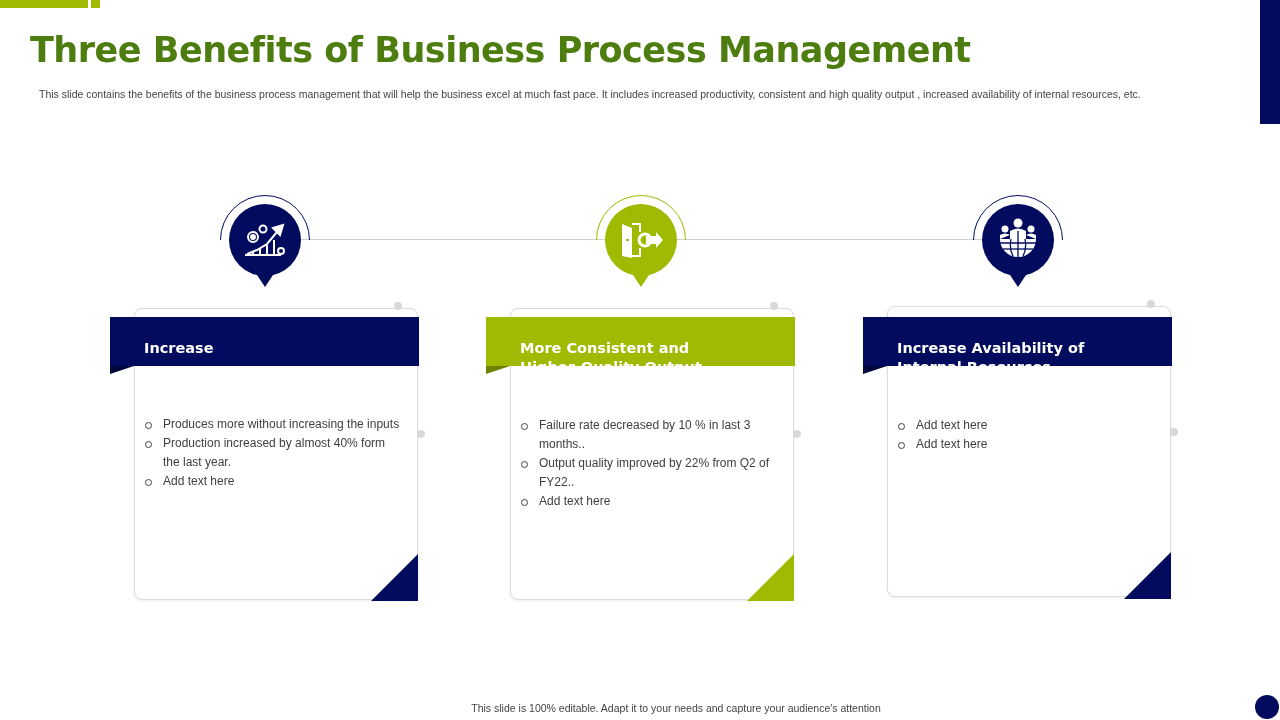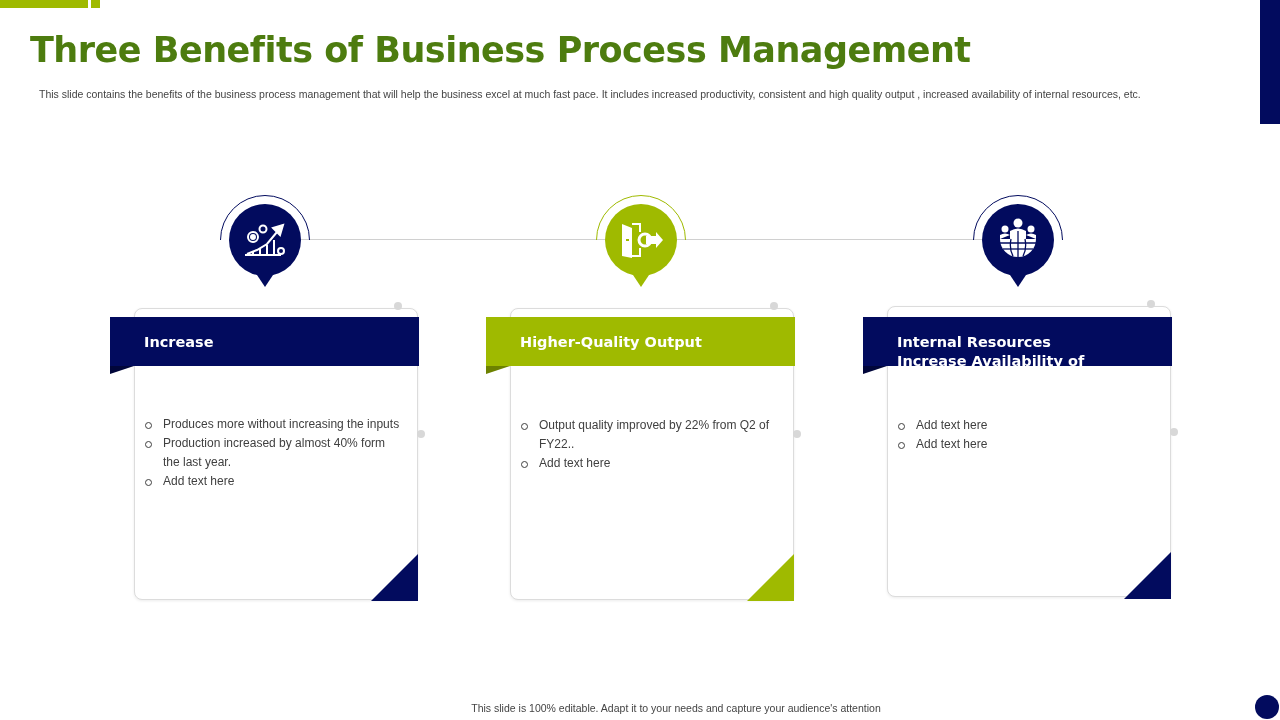--- a/index.html
+++ b/index.html
@@ -19,21 +19,21 @@
   .pin { position: absolute; width: 90px; height: 92px; }
   .pin .arc-inner { position: absolute; left: 0; top: 0; width: 90px; height: 45px; overflow: hidden; }
   .pin .arc-inner div { width: 90px; height: 90px; border-radius: 50%; border: 1.5px solid; }
   .pin .circle { position: absolute; left: 9px; top: 9px; width: 72px; height: 72px; border-radius: 50%; display: flex; align-items: center; justify-content: center; }
   .pin .tip { position: absolute; left: 35px; top: 77px; width: 0; height: 0; border-left: 10px solid transparent; border-right: 10px solid transparent; border-top: 15px solid; }
 
   .card { position: absolute; width: 310px; height: 295px; }
   .card .body { position: absolute; left: 24px; top: 0; width: 284px; height: 292px; border: 1px solid #dcdcdc; border-radius: 8px; background: #fff; box-shadow: 0 1px 3px rgba(0,0,0,0.08); }
   .card .knob-top { position: absolute; right: 18px; top: -6px; width: 8px; height: 8px; border-radius: 50%; background: #d8d8d8; }
   .card .knob-side { position: absolute; right: -5px; top: 122px; width: 8px; height: 8px; border-radius: 50%; background: #d8d8d8; }
-  .card .header { position: absolute; left: 0; top: 9px; width: 309px; height: 49px; padding: 16px 0 0 34px; color: #fff; font-family: "DejaVu Sans", sans-serif; font-weight: bold; font-size: 14.5px; line-height: 19px; }
+  .card .header { position: absolute; left: 0; top: 9px; width: 309px; height: 49px; padding: 22px 0 0 34px; color: #fff; font-family: "DejaVu Sans", sans-serif; font-weight: bold; font-size: 14.5px; line-height: 19px; }
   .card .fold { position: absolute; left: 0; top: 58px; width: 0; height: 0; border-top: 8px solid; border-right: 24px solid transparent; }
   .card .triangle { position: absolute; right: 2px; bottom: 2px; width: 0; height: 0; border-left: 47px solid transparent; border-bottom: 47px solid; }
   .card ul { position: absolute; left: 35px; top: 107px; width: 270px; list-style: none; font-size: 12px; line-height: 19px; color: #404040; }
   .card li { position: relative; padding-left: 18px; }
   .card li .bullet { position: absolute; left: 0; top: 7px; width: 7px; height: 7px; border: 1px solid #404040; border-radius: 50%; }
 
   .footer { position: absolute; left: 0; top: 702px; width: 1280px; text-align: center; font-size: 10.5px; color: #444; margin-left: 36px; }
 </style>
 </head>
 <body>
@@ -127,37 +127,39 @@
     <li style="padding-left:18px;"><span>the last year.</span></li>
     <li><span class="bullet"></span><span>Add text here</span></li>
   </ul>
 </div>
 
 <div class="card" style="left:486px; top:308px;">
   <div class="body"></div>
   <div class="knob-top"></div>
   <div class="knob-side"></div>
   <div class="header" style="background:#9fba00;">
+    <div>More Consistent  and</div>
     <div>Higher-Quality Output</div>
   </div>
   <div class="fold" style="border-top-color:#6d8200;"></div>
   <div class="triangle" style="border-bottom-color:#9fba00;"></div>
   <ul style="top:108px;">
+    <li><span class="bullet"></span><span>Failure rate decreased by 10 % in last 3 months..</span></li>
     <li><span class="bullet"></span><span>Output quality improved by 22% from Q2 of FY22..</span></li>
     <li><span class="bullet"></span><span>Add text here</span></li>
   </ul>
 </div>
 
 <div class="card" style="left:863px; top:306px;">
   <div class="body" style="height:291px;"></div>
   <div class="knob-top"></div>
   <div class="knob-side"></div>
   <div class="header" style="background:#020b5e; top:11px;">
+    <div>Increase Availability of</div>
     <div>Internal Resources</div>
-    <div>Increase Availability of</div>
   </div>
   <div class="fold" style="border-top-color:#01063a; top:60px;"></div>
   <div class="triangle" style="border-bottom-color:#020b5e;"></div>
   <ul style="top:110px;">
     <li><span class="bullet"></span><span>Add text here</span></li>
     <li><span class="bullet"></span><span>Add text here</span></li>
   </ul>
 </div>
 
 <div class="footer">This slide is 100% editable.  Adapt it to your needs and capture your audience's attention</div>

